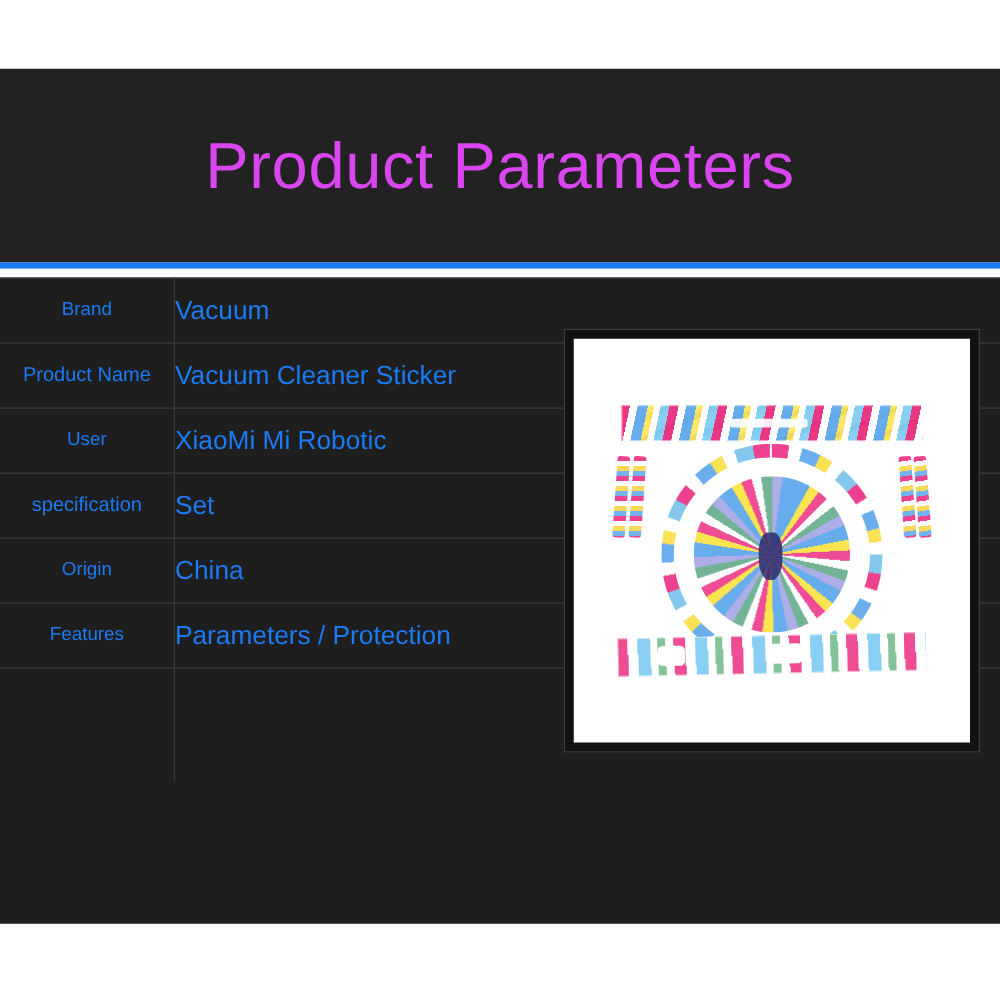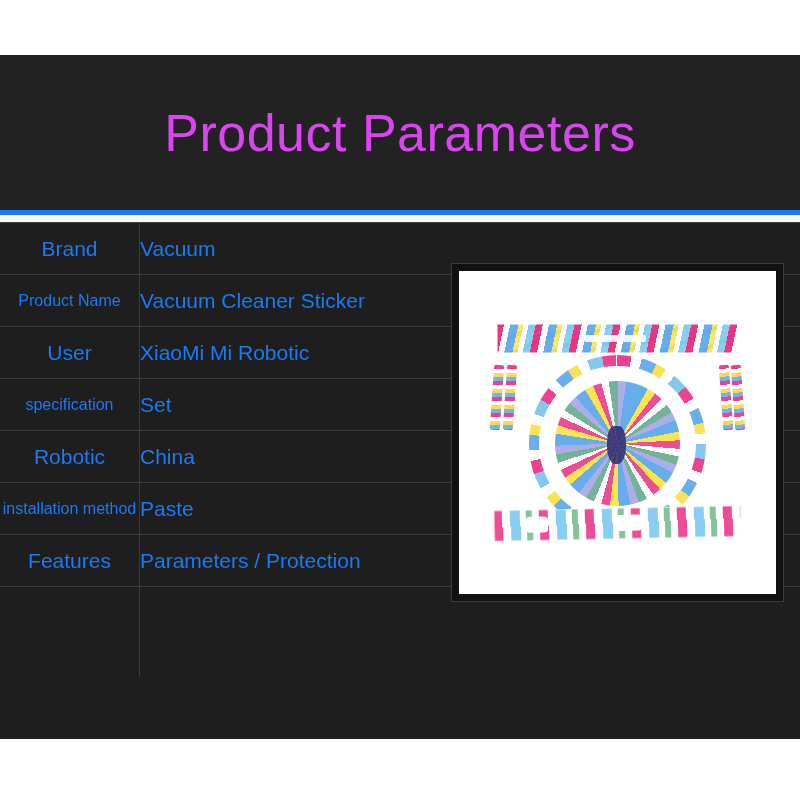--- a/index.html
+++ b/index.html
@@ -93,21 +93,21 @@
     padding: 0;
     background: #1e1e1e;
   }
   .spec-table tr:first-child td {
     border-top: 1px solid #3a3a3a;
   }
   .cell-label {
     width: 139px;
     text-align: center;
     border-right: 1px solid #3a3a3a;
-    font-size: 21px;
+    font-size: 15px;
     line-height: 1.12;
     padding: 0 4px;
   }
   .cell-label.small {
     font-size: 16px;
   }
   .cell-label.two-line {
     font-size: 16px;
   }
   .cell-value {
@@ -309,26 +309,22 @@
         </tr>
         <tr>
           <td class="cell-label">User</td>
           <td class="cell-value">XiaoMi Mi Robotic</td>
         </tr>
         <tr>
           <td class="cell-label small">specification</td>
           <td class="cell-value">Set</td>
         </tr>
         <tr>
-          <td class="cell-label">Robotic</td>
+          <td class="cell-label">Origin</td>
           <td class="cell-value">China</td>
-        </tr>
-        <tr>
-          <td class="cell-label two-line">installation method</td>
-          <td class="cell-value">Paste</td>
         </tr>
         <tr>
           <td class="cell-label">Features</td>
           <td class="cell-value">Parameters / Protection</td>
         </tr>
         <tr class="spacer-row">
           <td class="cell-label"></td>
           <td class="cell-value"></td>
         </tr>
       </tbody>

